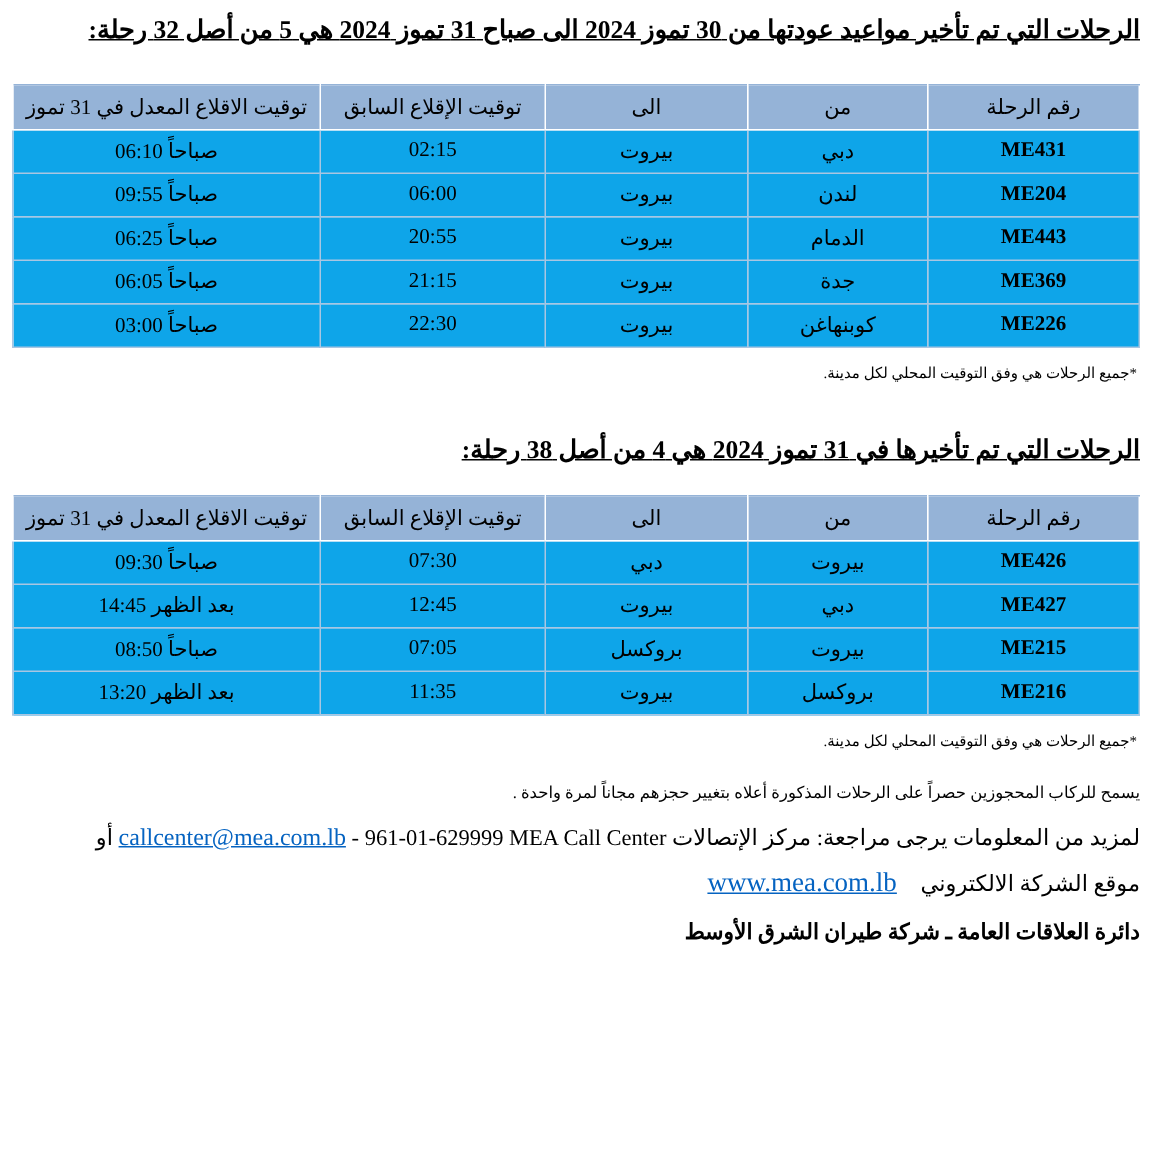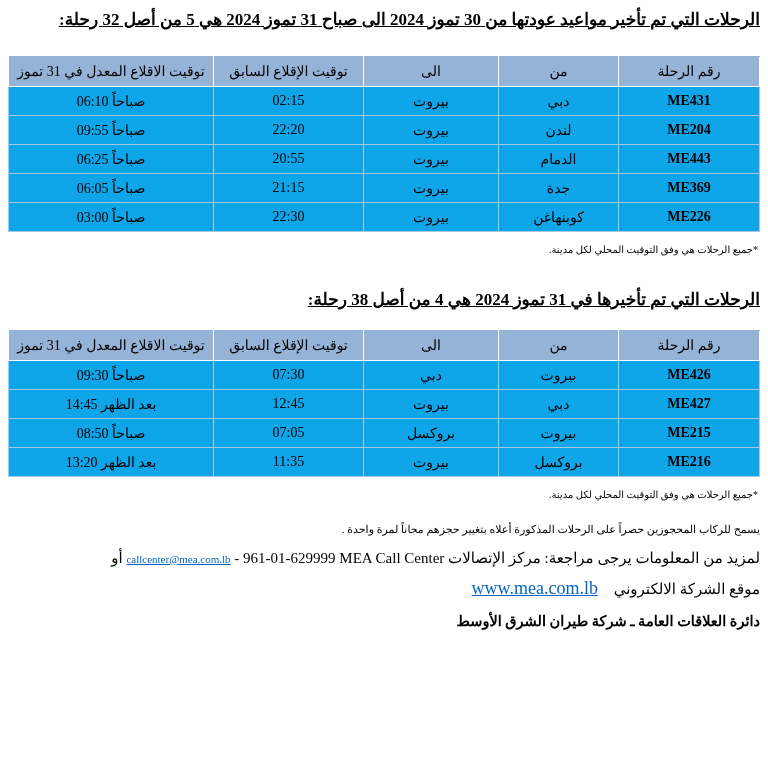--- a/index.html
+++ b/index.html
@@ -42,21 +42,21 @@
   }
   .note-bold{
     font-size:15px;font-weight:bold;line-height:29px;
     text-align:justify;margin:0;
   }
   .contact{
     font-size:15px;line-height:29px;text-align:right;margin:0;
   }
   span[dir],a[dir]{unicode-bidi:isolate;}
   a.link{color:#0563C1;text-decoration:underline;cursor:pointer;}
-  a.email-link{font-size:11px;}
+  a.email-link{font-size:16px;}
   a.site-link{font-size:18px;margin-right:12px;}
   .signature{
     font-size:14.5px;font-weight:bold;text-align:right;
     padding-left:45px;margin:6px 0 0 0;line-height:22px;
   }
 </style>
 </head>
 <body>
 
 <div class="page">
@@ -85,21 +85,21 @@
           <td class="c0">ME431</td>
           <td class="c1">دبي</td>
           <td class="c2">بيروت</td>
           <td class="c3">02:15</td>
           <td class="c4">06:10 صباحاً</td>
         </tr>
         <tr>
           <td class="c0">ME204</td>
           <td class="c1">لندن</td>
           <td class="c2">بيروت</td>
-          <td class="c3">22:20</td>
+          <td class="c3">06:00</td>
           <td class="c4">09:55 صباحاً</td>
         </tr>
         <tr>
           <td class="c0">ME443</td>
           <td class="c1">الدمام</td>
           <td class="c2">بيروت</td>
           <td class="c3">20:55</td>
           <td class="c4">06:25 صباحاً</td>
         </tr>
         <tr>

